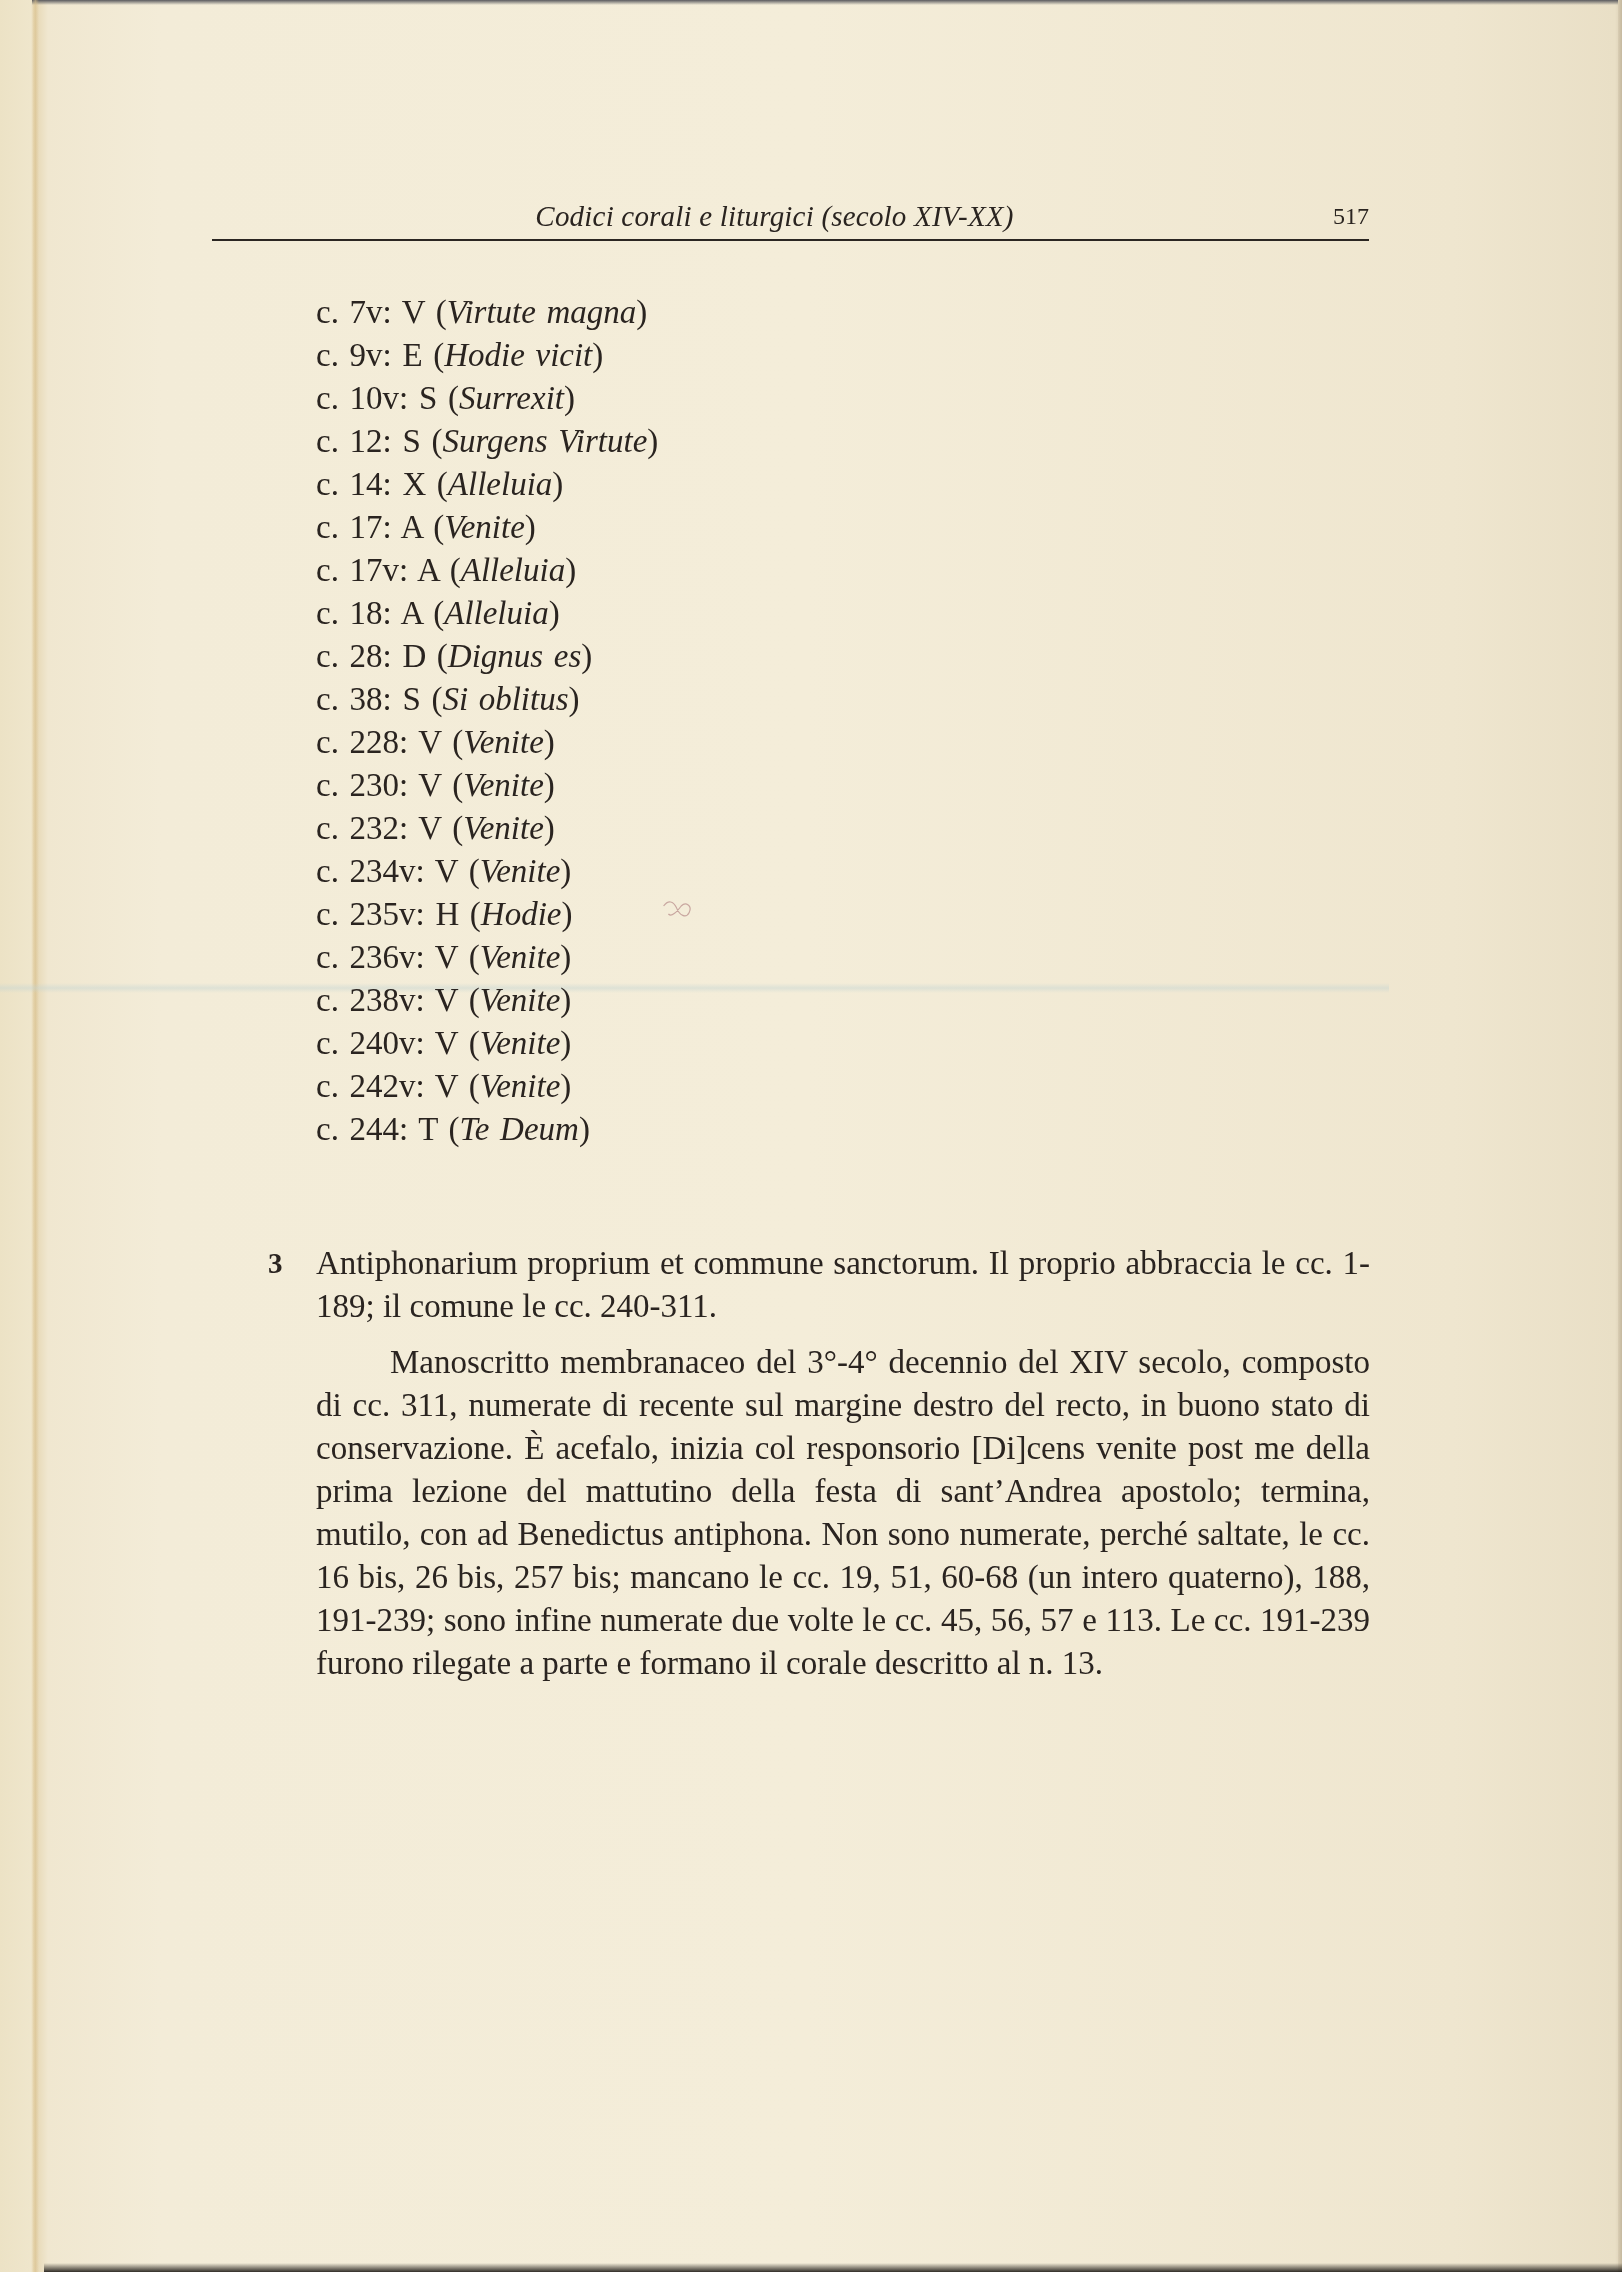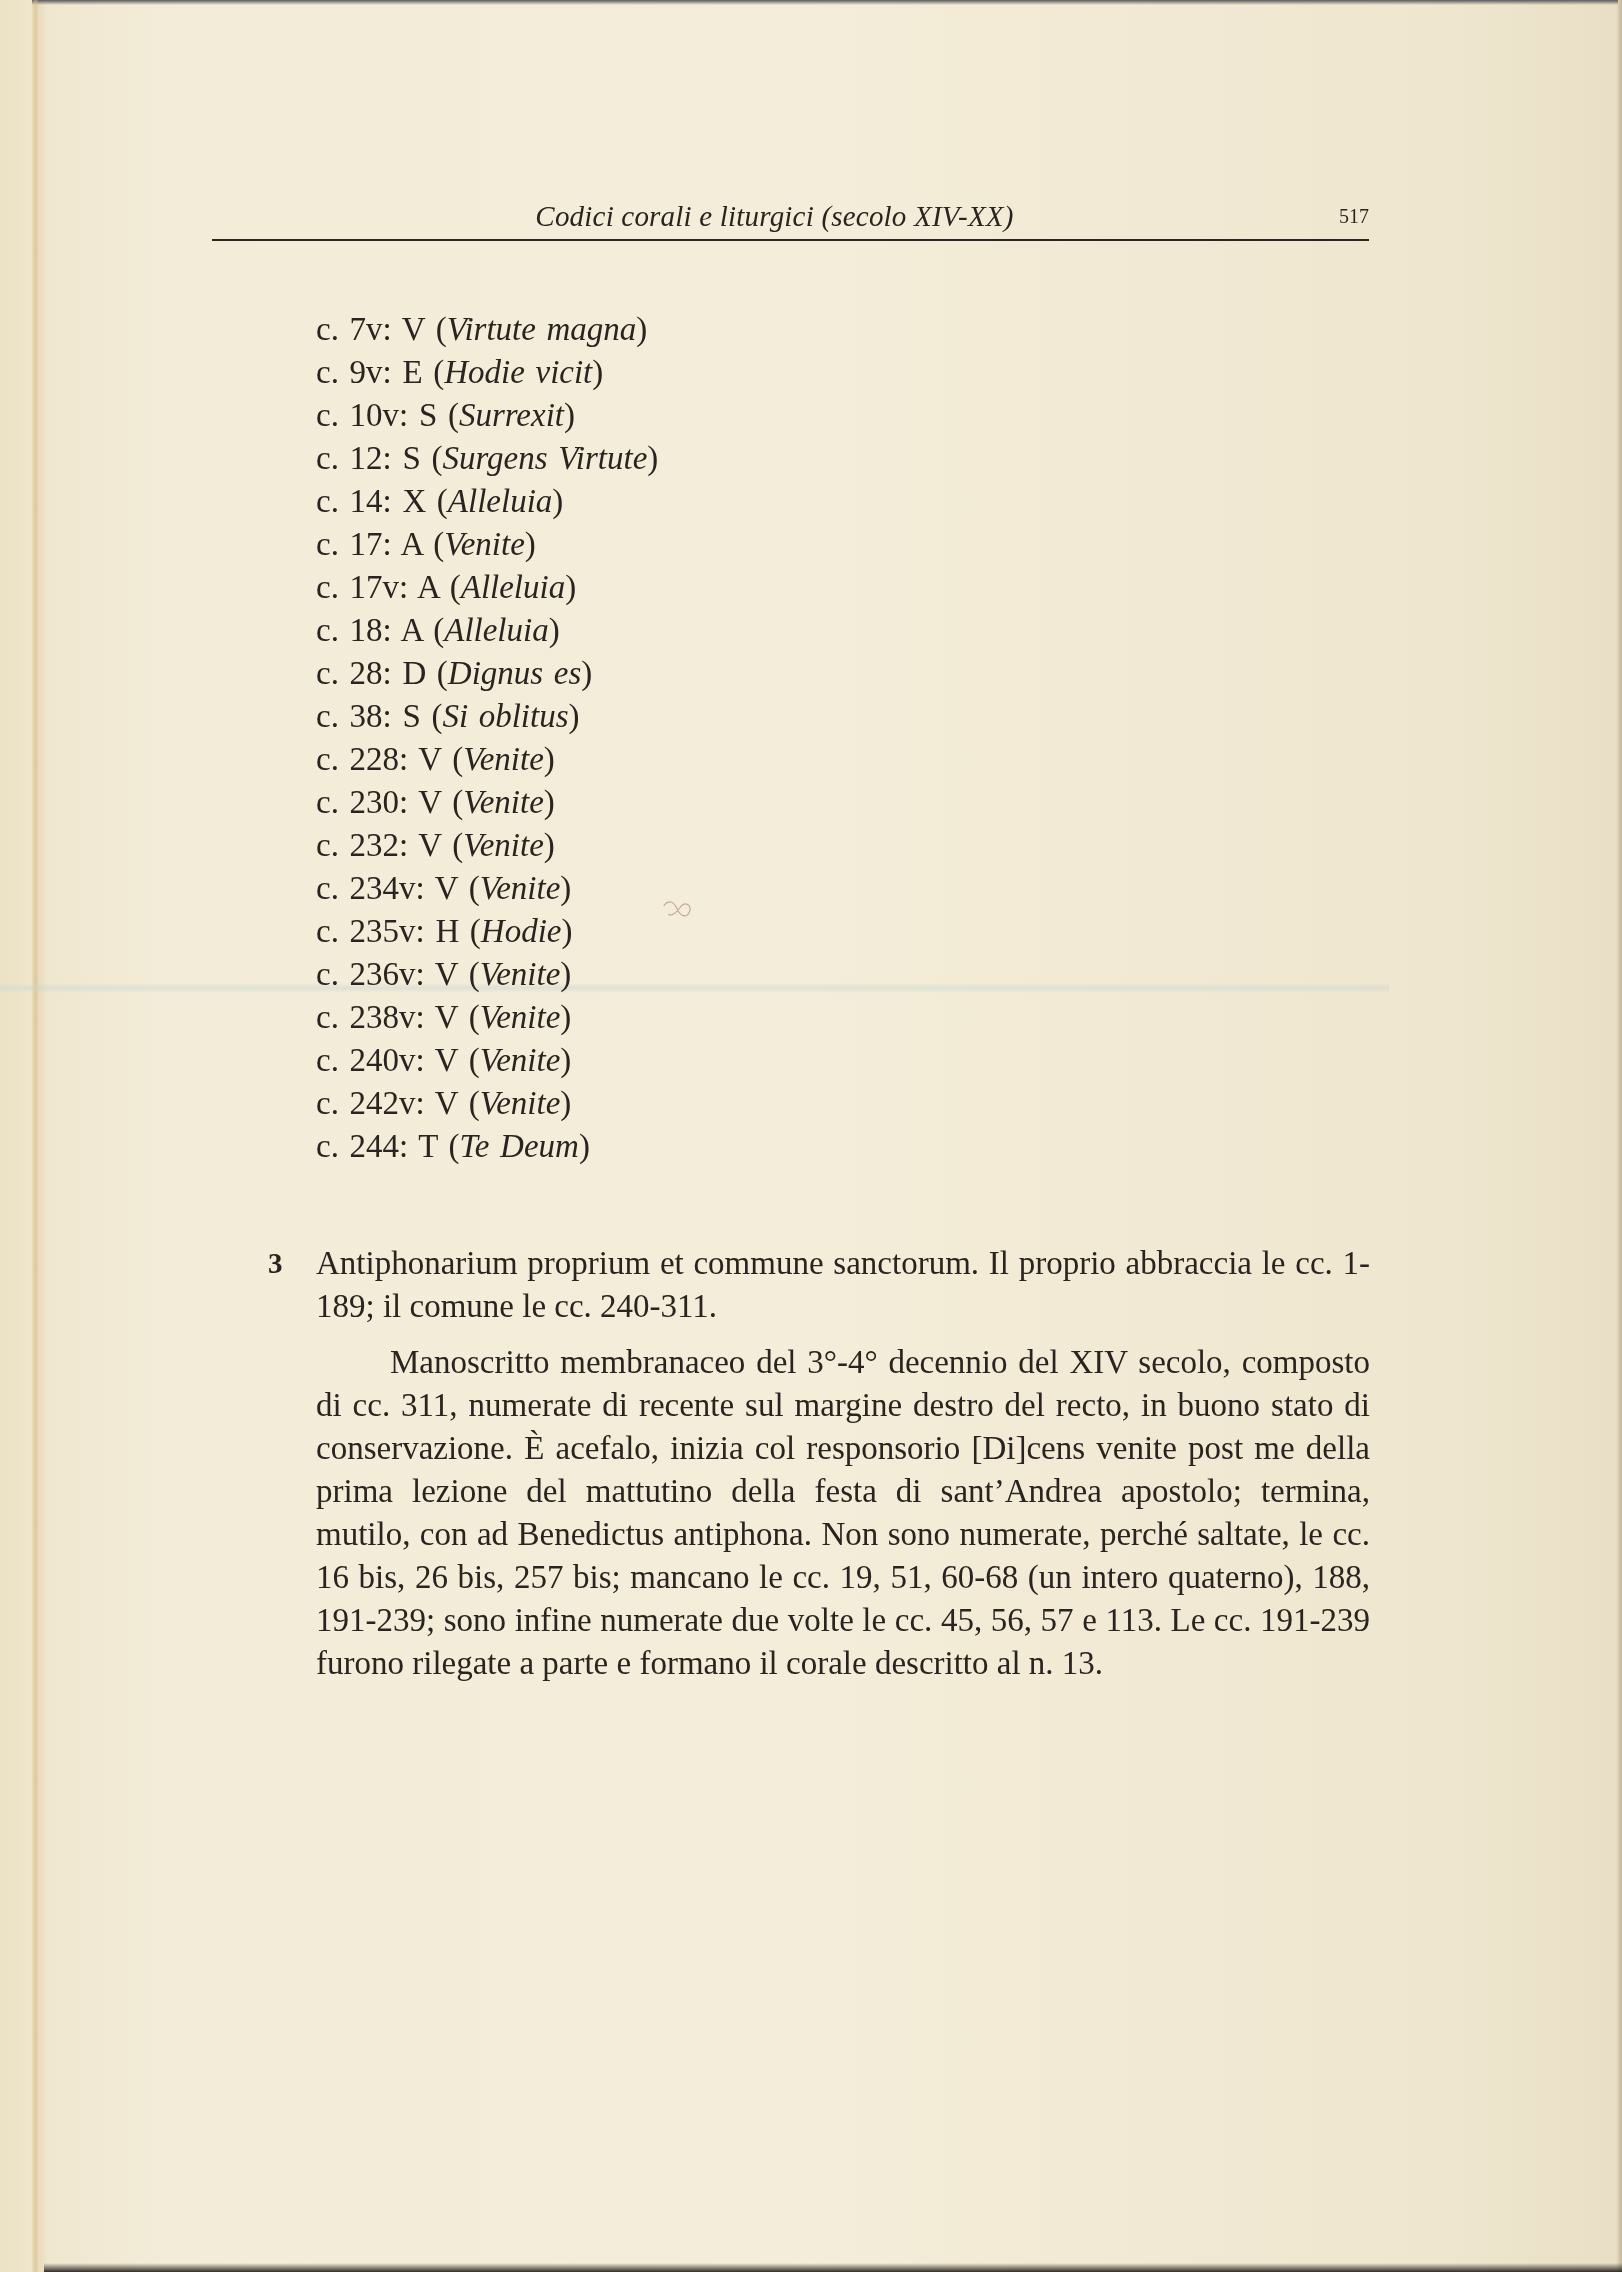--- a/index.html
+++ b/index.html
@@ -68,35 +68,35 @@
     font-style: italic;
     font-size: 29px;
     line-height: 48px;
     letter-spacing: 0.2px;
     padding-right: 32px;
   }
   .page-number {
     position: absolute;
     right: 0;
     top: 0;
-    font-size: 20px;
+    font-size: 24px;
     line-height: 48px;
   }
   .head-rule {
     position: absolute;
     left: 212px; top: 239px;
     width: 1157px; height: 1.6px;
     background: #2b2622;
   }
 
   
   .initials-list {
     position: absolute;
     left: 316px;
-    top: 308px;
+    top: 291px;
     margin: 0;
     padding: 0;
     list-style: none;
     font-size: 33px;
     line-height: 43px;
   }
   .initials-list li {
     white-space: nowrap;
     word-spacing: 2.4px;
   }

